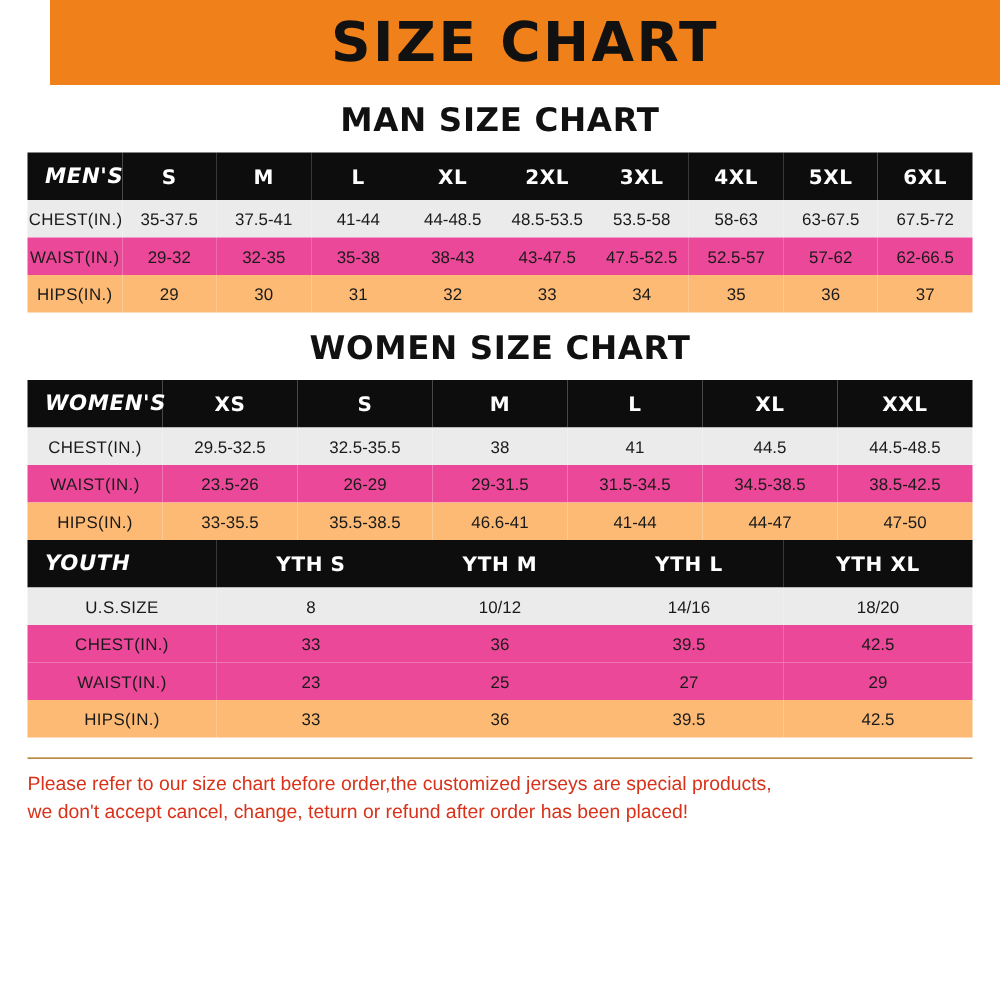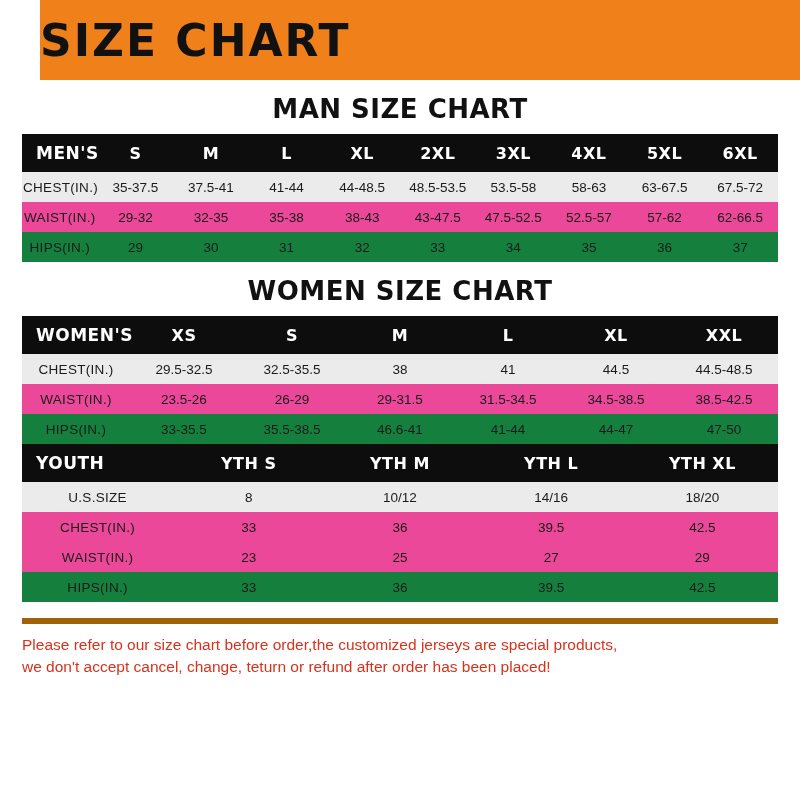--- a/index.html
+++ b/index.html
@@ -15,24 +15,24 @@
   }
   .page {
     position: relative;
     width: 800px;
     height: 800px;
     background: #ffffff;
     box-sizing: border-box;
   }
   .banner {
     background: #f08019;
-    height: 80px;
+    height: 68px;
     display: flex;
     align-items: center;
-    justify-content: flex-start;
+    justify-content: center;
     margin-left: 40px;
   }
   .banner-title {
     font-family: "DejaVu Sans", sans-serif;
     font-weight: bold;
     font-size: 44px;
     letter-spacing: 2px;
     color: #111111;
   }
   .content {
@@ -63,54 +63,55 @@
     font-weight: bold;
     font-size: 16px;
     text-align: center;
     vertical-align: middle;
     letter-spacing: 0.5px;
   }
   table.size-table tr.head-row td.rowlabel {
     text-align: left;
     padding-left: 14px;
     font-size: 17px;
+    font-style: italic;
   }
   table.size-table tr.body-row td {
     height: 28px;
     font-size: 13.5px;
     text-align: center;
     vertical-align: middle;
     color: #1a1a1a;
   }
   table.size-table tr.body-row td.rowlabel {
     font-size: 13.5px;
     letter-spacing: 0.3px;
     color: #1a1a1a;
   }
   table.size-table tr.shade-a { background: #ebebeb; }
   table.size-table tr.shade-b { background: #ec4899; }
-  table.size-table tr.shade-c { background: #15803d; border-radius: 15px; }
+  table.size-table tr.shade-c { background: #fdba74; border-radius: 15px; }
 
   .women-table tr.body-row td,
   .youth-table tr.body-row td {
     height: 32px;
     font-size: 14px;
   }
   .women-table tr.head-row td,
   .youth-table tr.head-row td {
     height: 42px;
     font-size: 17px;
   }
   .youth-table tr.head-row td.rowlabel,
   .women-table tr.head-row td.rowlabel {
     font-size: 18px;
   }
   .notice {
     margin-top: 16px;
-    border-top: 6px solid #a16207;
+    border-top: 1px solid #a16207;
     padding-top: 10px;
     color: #d8321a;
     font-size: 15.5px;
     line-height: 1.45;
     text-align: left;
   }
 </style>
 </head>
 <body>
 

